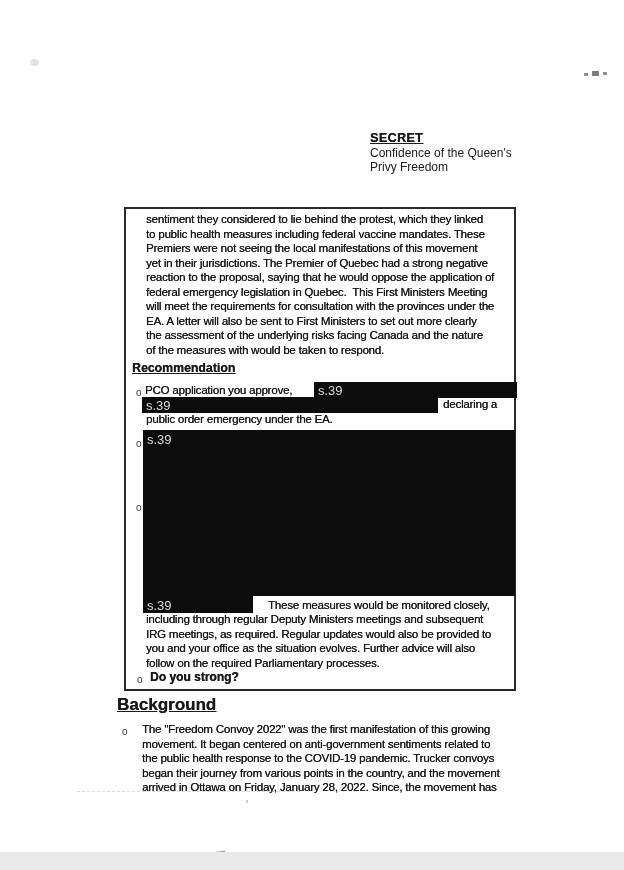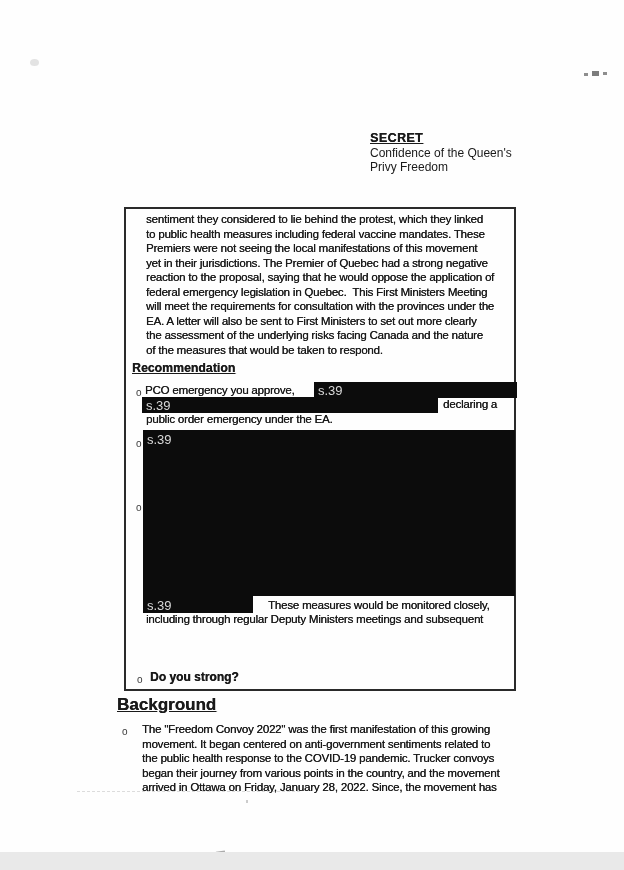--- a/index.html
+++ b/index.html
@@ -58,27 +58,27 @@
     <div class="abs intro txt">
         <div class="tline">sentiment they considered to lie behind the protest, which they linked</div>
         <div class="tline">to public health measures including federal vaccine mandates. These</div>
         <div class="tline">Premiers were not seeing the local manifestations of this movement</div>
         <div class="tline">yet in their jurisdictions. The Premier of Quebec had a strong negative</div>
         <div class="tline">reaction to the proposal, saying that he would oppose the application of</div>
         <div class="tline">federal emergency legislation in Quebec.  This First Ministers Meeting</div>
         <div class="tline">will meet the requirements for consultation with the provinces under the</div>
         <div class="tline">EA. A letter will also be sent to First Ministers to set out more clearly</div>
         <div class="tline">the assessment of the underlying risks facing Canada and the nature</div>
-        <div class="tline">of the measures that would be taken to respond.</div>
+        <div class="tline">of the measures with would be taken to respond.</div>
       </div>
 
     <div class="abs h-underline" style="left:6px;top:152px;">Recommendation</div>
 
     <div class="abs bullet" style="left:10px;top:179px;">o</div>
-    <div class="abs txt tline" style="left:19px;top:174px;">PCO emergency you approve,</div>
+    <div class="abs txt tline" style="left:19px;top:174px;">PCO application you approve,</div>
     <div class="abs redact" style="left:188px;top:173px;width:203px;height:16px;">
       <span class="rlabel">s.39</span>
     </div>
     <div class="abs redact" style="left:16px;top:188px;width:296px;height:16px;">
       <span class="rlabel">s.39</span>
     </div>
     <div class="abs txt tline" style="left:317px;top:188px;">declaring a</div>
     <div class="abs txt tline" style="left:20px;top:203px;">public order emergency under the EA.</div>
 
     <div class="abs bullet" style="left:10px;top:230px;">o</div>
@@ -86,20 +86,23 @@
       <span class="rlabel" style="top:2px;">s.39</span>
     </div>
     <div class="abs bullet" style="left:10px;top:294px;">o</div>
 
     <div class="abs redact" style="left:17px;top:387px;width:110px;height:17px;">
       <span class="rlabel" style="top:2px;">s.39</span>
     </div>
     <div class="abs txt tline" style="left:142px;top:389px;">These measures would be monitored closely,</div>
     <div class="abs txt" style="left:20px;top:403px;">
         <div class="tline">including through regular Deputy Ministers meetings and subsequent</div>
+        <div class="tline">IRG meetings, as required. Regular updates would also be provided to</div>
+        <div class="tline">you and your office as the situation evolves. Further advice will also</div>
+        <div class="tline">follow on the required Parliamentary processes.</div>
       </div>
 
     <div class="abs bullet" style="left:11px;top:466px;">o</div>
     <div class="abs bold tline" style="left:24px;top:461px;">Do you strong?</div>
   </div>
 
   <div class="abs h-underline bg-head">Background</div>
   <div class="abs bullet" style="left:122px;top:727px;">o</div>
   <div class="abs txt" style="left:142px;top:722px;">
       <div class="tline">The "Freedom Convoy 2022" was the first manifestation of this growing</div>

